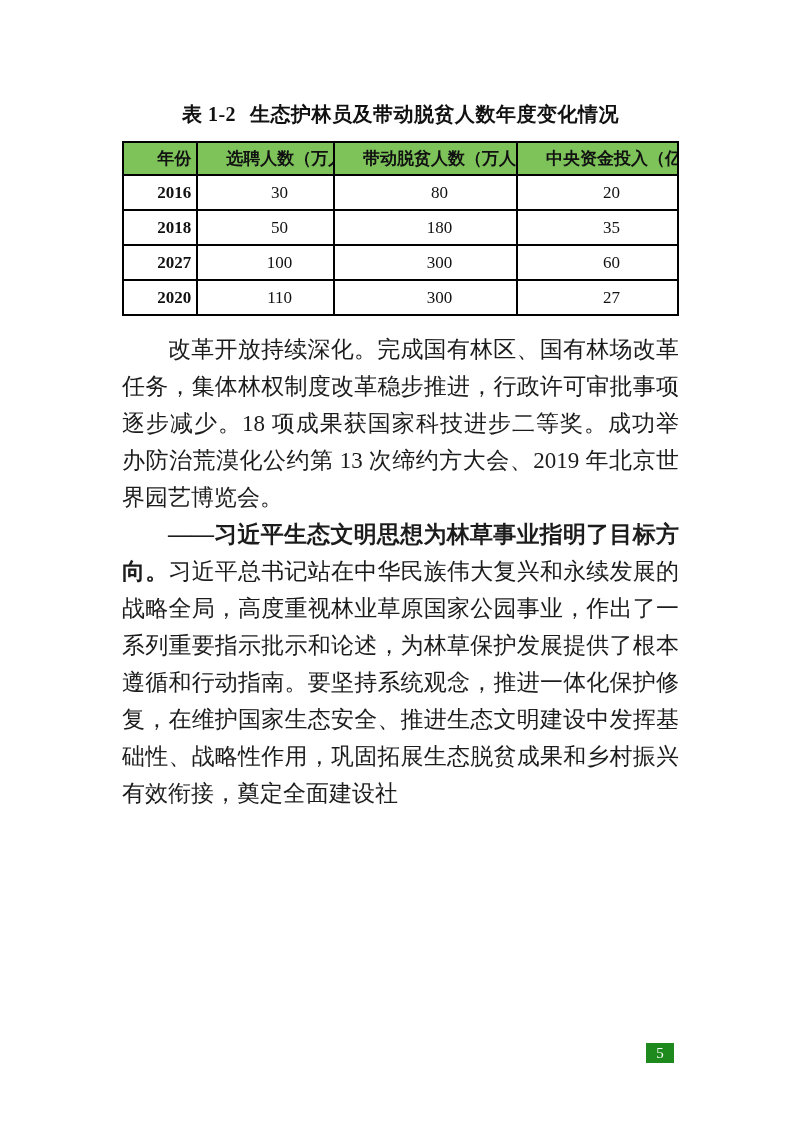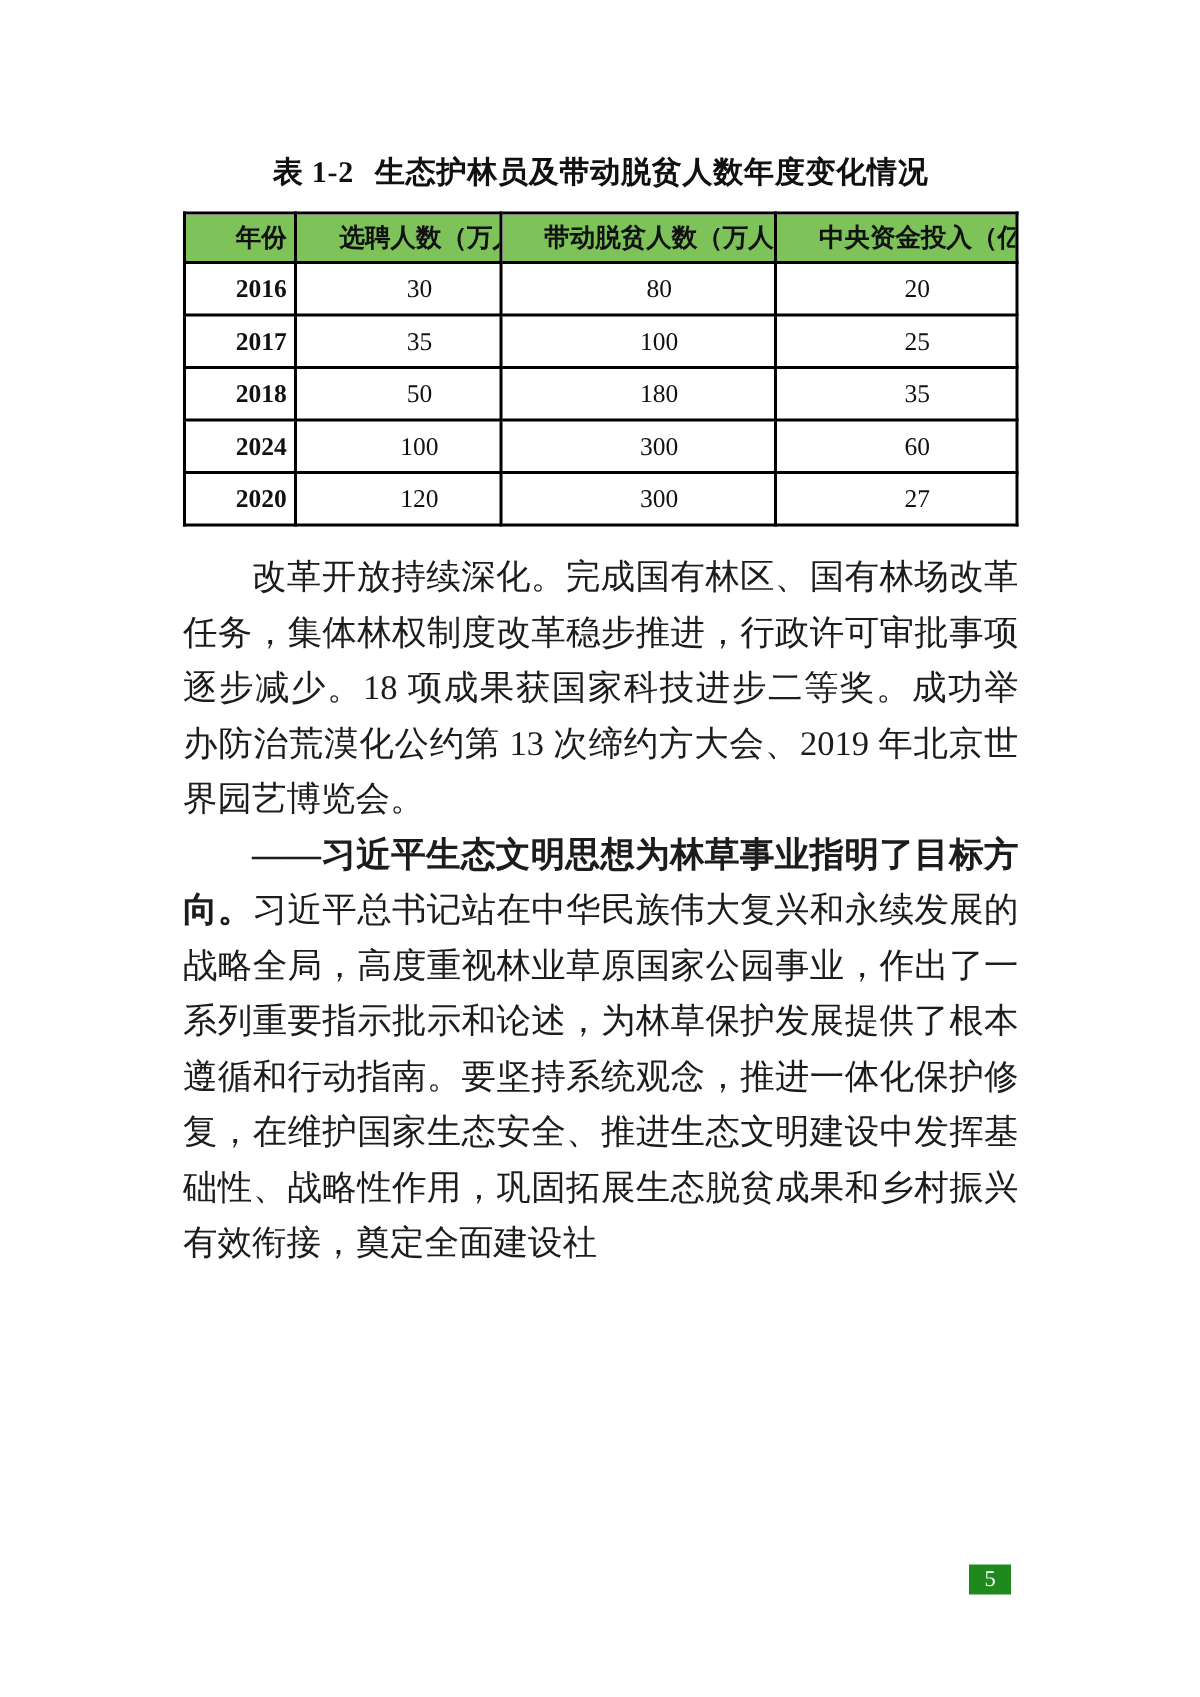--- a/index.html
+++ b/index.html
@@ -117,40 +117,34 @@
         </tr>
       </thead>
       <tbody>
         <tr>
           <td class="year-cell">2016</td>
           <td>30</td>
           <td>80</td>
           <td>20</td>
         </tr>
         <tr>
-          <td class="year-cell">2017</td>
-          <td>35</td>
-          <td>100</td>
-          <td>25</td>
-        </tr>
-        <tr>
           <td class="year-cell">2018</td>
           <td>50</td>
           <td>180</td>
           <td>35</td>
         </tr>
         <tr>
-          <td class="year-cell">2024</td>
+          <td class="year-cell">2027</td>
           <td>100</td>
           <td>300</td>
           <td>60</td>
         </tr>
         <tr>
           <td class="year-cell">2020</td>
-          <td>120</td>
+          <td>110</td>
           <td>300</td>
           <td>27</td>
         </tr>
       </tbody>
     </table>
 
     <div class="body-text">
       <p>改革开放持续深化。完成国有林区、国有林场改革任务，集体林权制度改革稳步推进，行政许可审批事项逐步减少。18 项成果获国家科技进步二等奖。成功举办防治荒漠化公约第 13 次缔约方大会、2019 年北京世界园艺博览会。</p>
       <p><span class="lead-bold">——习近平生态文明思想为林草事业指明了目标方向。</span><span>习近平总书记站在中华民族伟大复兴和永续发展的战略全局，高度重视林业草原国家公园事业，作出了一系列重要指示批示和论述，为林草保护发展提供了根本遵循和行动指南。要坚持系统观念，推进一体化保护修复，在维护国家生态安全、推进生态文明建设中发挥基础性、战略性作用，巩固拓展生态脱贫成果和乡村振兴有效衔接，奠定全面建设社</span></p>
     </div>

